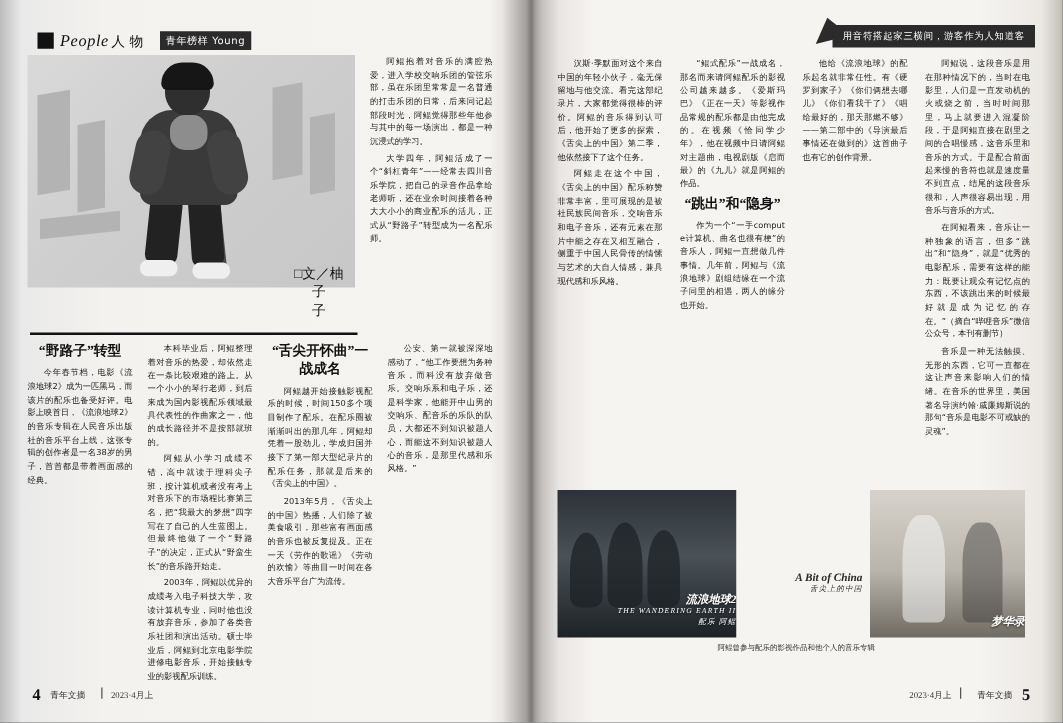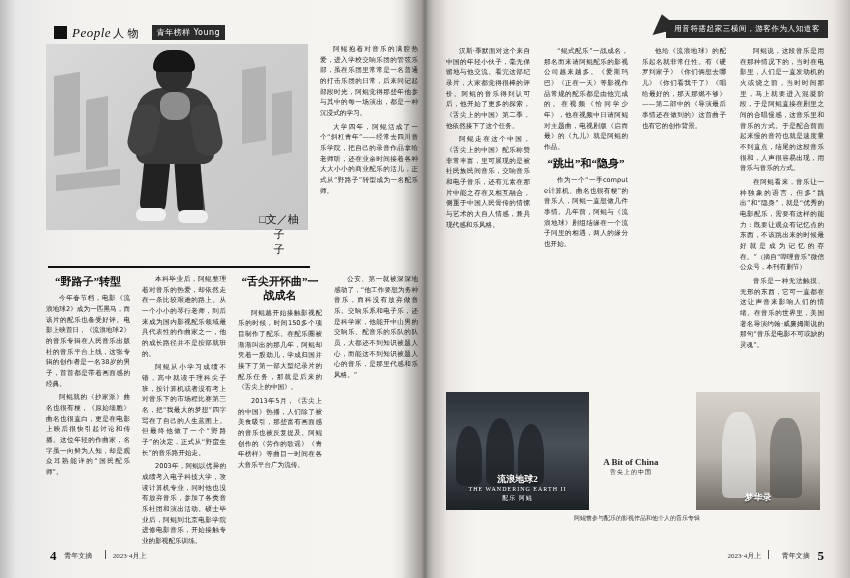--- a/index.html
+++ b/index.html
@@ -8,21 +8,21 @@
     background:#6e6e6e;
     font-family:"DejaVu Sans","Liberation Sans",sans-serif;
   }
   .spread{
     position:relative;width:850px;height:578px;
     background:linear-gradient(90deg,#bdbdbd 0%,#e9e9e9 2%,#f4f2ef 10%,#f6f4f1 46%,#cfcbc7 49.5%,#b9b5b1 50%,#e2dedb 51%,#f6f4f1 56%,#f6f4f1 92%,#ebe8e4 98%,#c2bfbb 100%);
     overflow:hidden;
   }
   
   .page{position:absolute;top:0;height:578px;width:425px;}
-  .page.left{left:0;margin-left:24px;}
+  .page.left{left:0;}
   .page.right{left:425px;}
 
   
   .gutter{
     position:absolute;left:402px;top:0;width:46px;height:578px;
     background:linear-gradient(90deg,rgba(0,0,0,0) 0%,rgba(0,0,0,.22) 42%,rgba(0,0,0,.34) 50%,rgba(0,0,0,.18) 58%,rgba(0,0,0,0) 100%);
     pointer-events:none;z-index:30;
   }
 
   
@@ -119,23 +119,23 @@
   .rc3{left:196px;}
   .rc4{left:294px;}
 
   
   .posters{position:absolute;left:446px;top:392px;width:382px;height:140px;}
   .poster{position:absolute;top:0;height:118px;overflow:hidden;}
   .po1{left:0;width:143px;background:linear-gradient(180deg,#2c3238 0%,#4a5157 45%,#1d2226 100%);}
   .po2{left:126px;width:118px;background:linear-gradient(180deg,#e9e5dc 0%,#cfc9bb 60%,#8d8madd 100%);}
   .po3{left:250px;width:124px;background:linear-gradient(180deg,#d7d3cc 0%,#b9b4ab 55%,#6f6a62 100%);}
   .po-title{
-    position:absolute;left:0;right:0;bottom:8px;text-align:center;
+    position:absolute;left:0;right:0;bottom:8px;text-align:right;
     font-family:"Liberation Serif","DejaVu Serif",serif;font-weight:bold;
-    color:#fff;font-size:9px;line-height:1.15;text-shadow:0 1px 2px rgba(0,0,0,.7);
+    color:#fff;font-size:9px;line-height:1.15;text-shadow:0 1px 2px rgba(0,0,0,.7);font-style:italic;
   }
   .po2 .po-title{color:#2a2a2a;text-shadow:none;}
   .po-sub{font-size:6px;font-weight:normal;display:block;margin-top:2px;letter-spacing:1px;}
   .po-fig{position:absolute;background:rgba(30,34,38,.75);border-radius:50% 50% 8px 8px;}
   .po-cap{
     position:absolute;left:0;top:122px;width:382px;text-align:center;
     font-size:6px;color:#333;
   }
 
   
@@ -195,35 +195,34 @@
       <div>子</div>
     </div>
 
     <div class="hl-rule"></div>
 
     <div class="l-cols">
       <div class="l-col lc1">
         <div class="sub">“野路子”转型</div>
         <div class="bodytext">
           <p>今年春节档，电影《流浪地球2》成为一匹黑马，而该片的配乐也备受好评。电影上映首日，《流浪地球2》的音乐专辑在人民音乐出版社的音乐平台上线，这张专辑的创作者是一名38岁的男子，首首都是带着画面感的经典。</p>
-          <p>阿鲲就的《抄家派》曲名也很有梗，《原始细胞》曲名也很直白，更是在电影上映后很快引起讨论和传播。这位年轻的作曲家，名字虽一向鲜为人知，却是观众耳熟能详的“国民配乐师”。</p>
         </div>
       </div>
       <div class="l-col lc2">
         <div class="bodytext">
           <p>本科毕业后，阿鲲整理着对音乐的热爱，却依然走在一条比较艰难的路上。从一个小小的琴行老师，到后来成为国内影视配乐领域最具代表性的作曲家之一，他的成长路径并不是按部就班的。</p>
           <p>阿鲲从小学习成绩不错，高中就读于理科尖子班，按计算机或者没有考上对音乐下的市场程比赛第三名，把“我最大的梦想”四字写在了自己的人生蓝图上。但最终他做了一个“野路子”的决定，正式从“野蛮生长”的音乐路开始走。</p>
           <p>2003年，阿鲲以优异的成绩考入电子科技大学，攻读计算机专业，同时他也没有放弃音乐，参加了各类音乐社团和演出活动。硕士毕业后，阿鲲到北京电影学院进修电影音乐，开始接触专业的影视配乐训练。</p>
         </div>
       </div>
       <div class="l-col lc3">
         <div class="sub">“舌尖开怀曲”一战成名</div>
         <div class="bodytext">
           <p>阿鲲越开始接触影视配乐的时候，时间150多个项目制作了配乐。在配乐圈被渐渐叫出的那几年，阿鲲却凭着一股劲儿，学成归国并接下了第一部大型纪录片的配乐任务，那就是后来的《舌尖上的中国》。</p>
-          <p>2013年5月，《舌尖上的中国》热播，人们除了被美食吸引，那些富有画面感的音乐也被反复提及。阿鲲创作的《劳作的歌谣》《青年榜样》等曲目一时间在各大音乐平台广为流传。</p>
+          <p>2013年5月，《舌尖上的中国》热播，人们除了被美食吸引，那些富有画面感的音乐也被反复提及。正在一天《劳作的歌谣》《劳动的欢愉》等曲目一时间在各大音乐平台广为流传。</p>
         </div>
       </div>
       <div class="l-col lc4">
         <div class="bodytext">
           <p>公安、第一就被深深地感动了，“他工作要想为务种音乐，而科没有放弃做音乐。交响乐系和电子乐，还是科学家，他能开中山男的交响乐、配音乐的乐队的队员，大都还不到知识被题人心，而能这不到知识被题人心的音乐，是那里代感和乐风格。”</p>
         </div>
       </div>
     </div>
 
     <div class="footer f-left">

